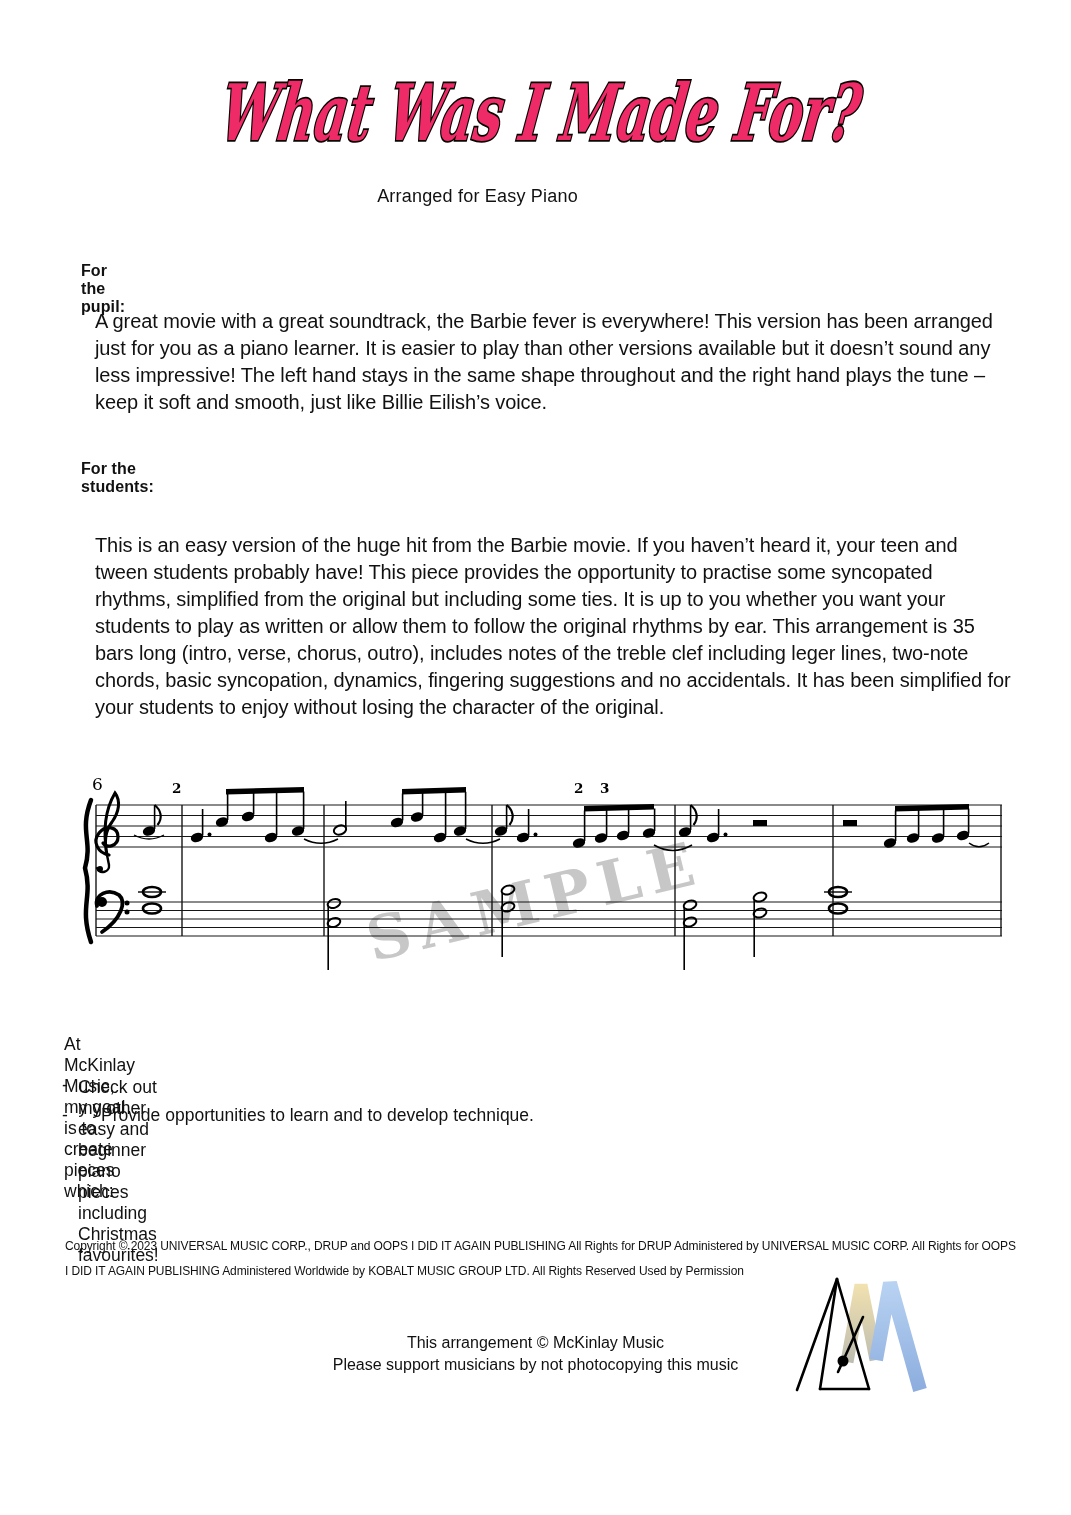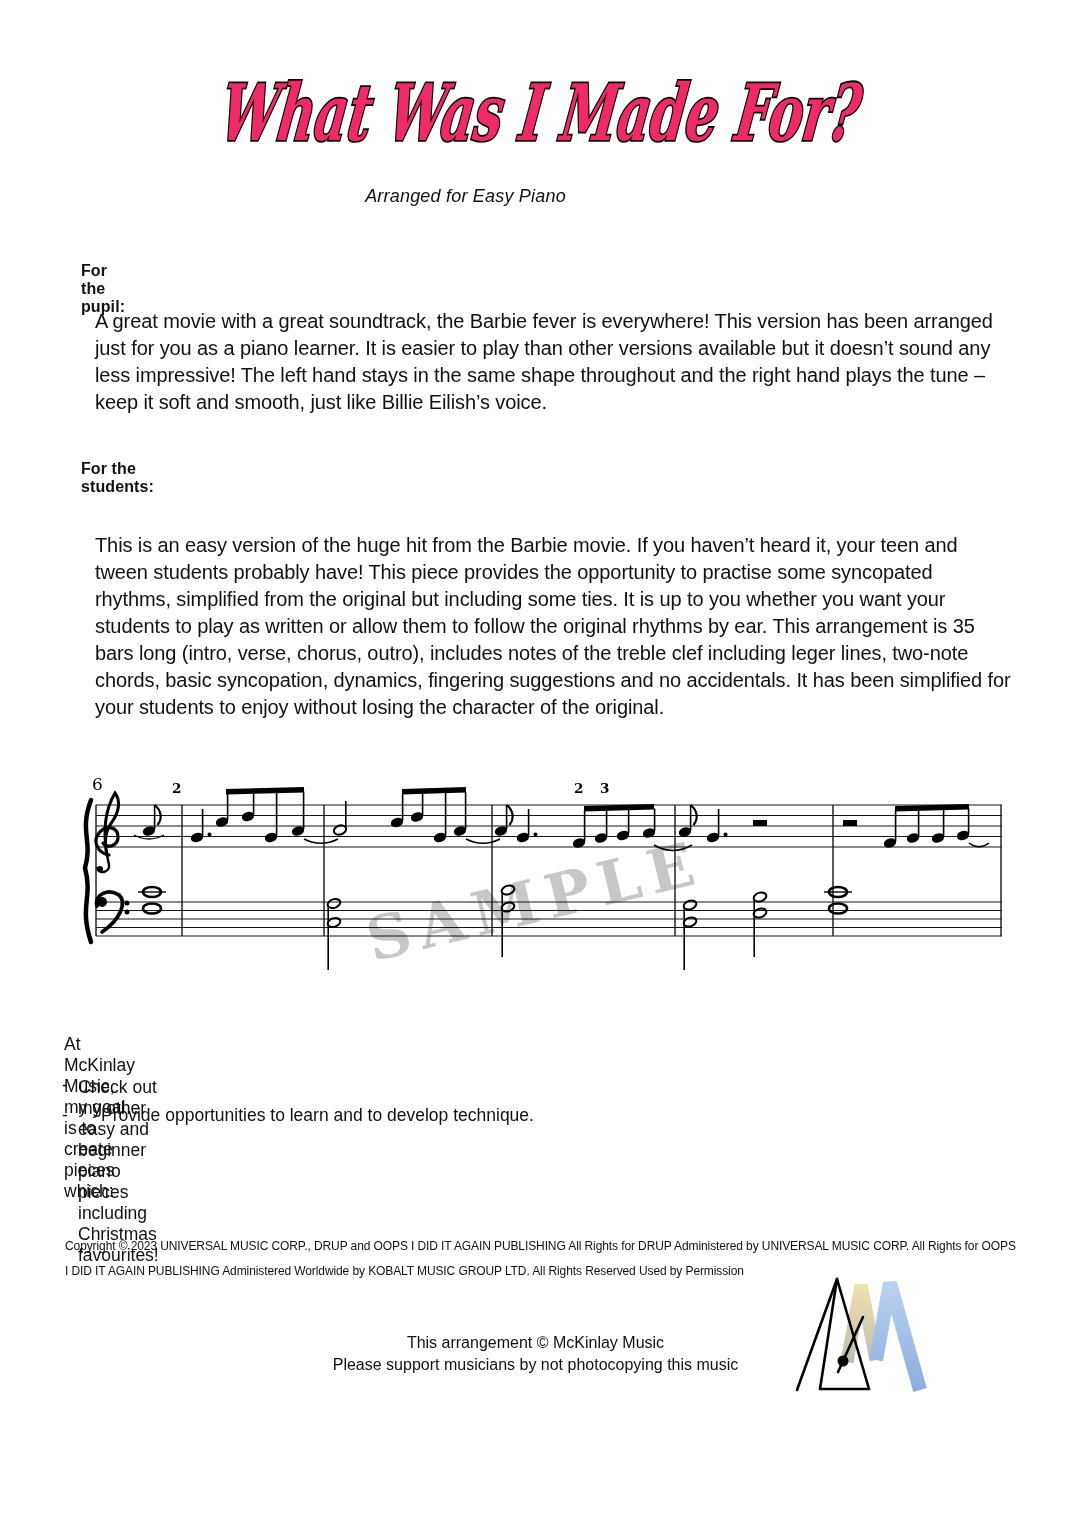--- a/index.html
+++ b/index.html
@@ -2,21 +2,21 @@
 <html><head>
 <meta charset="utf-8">
 <style>
   html,body{margin:0;padding:0;background:#ffffff;}
   body{
     width:1071px;height:1515px;position:relative;overflow:hidden;
     font-family:"Liberation Sans", sans-serif;color:#111;
   }
   .abs{position:absolute;}
   .title-svg{left:0;top:50px;width:1071px;height:122px;}
-  .subtitle{left:0;top:186px;width:931px;text-align:center;font-size:18px;letter-spacing:.2px;font-style:italic;}
+  .subtitle{left:12px;top:186px;width:931px;text-align:center;font-size:18px;letter-spacing:.2px;}
   .heading{font-weight:bold;font-size:16px;letter-spacing:.1px;}
   .pupil-h{left:81px;top:262px;}
   .pupil-body{left:79px;top:292px;width:914px;}
   .teacher-h{left:81px;top:460px;}
   .teacher-body{left:79px;top:516px;width:916px;}
   p.body{margin:16px;font-size:20px;line-height:27px;letter-spacing:-0.1px;}
   .score-svg{left:0;top:752px;width:1071px;height:232px;}
   .mission-intro{left:64px;top:1034px;font-size:17.5px;}
   .bullets{left:62px;top:1070px;width:900px;font-size:17.5px;}
   .bullet-row{display:flex;line-height:30px;}

